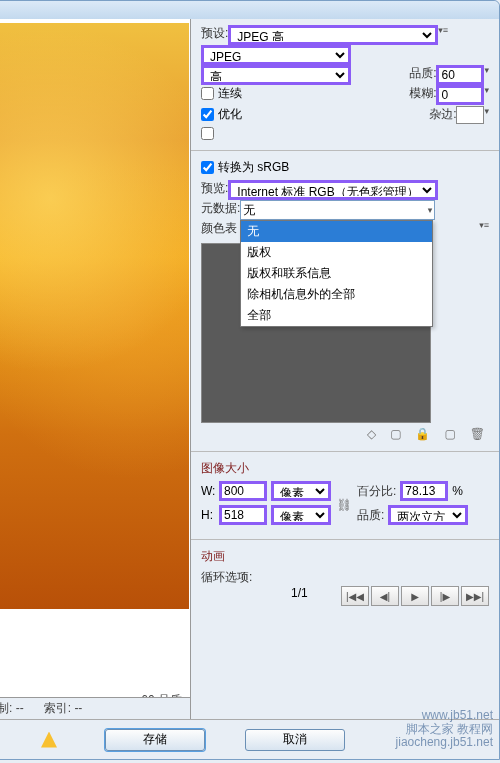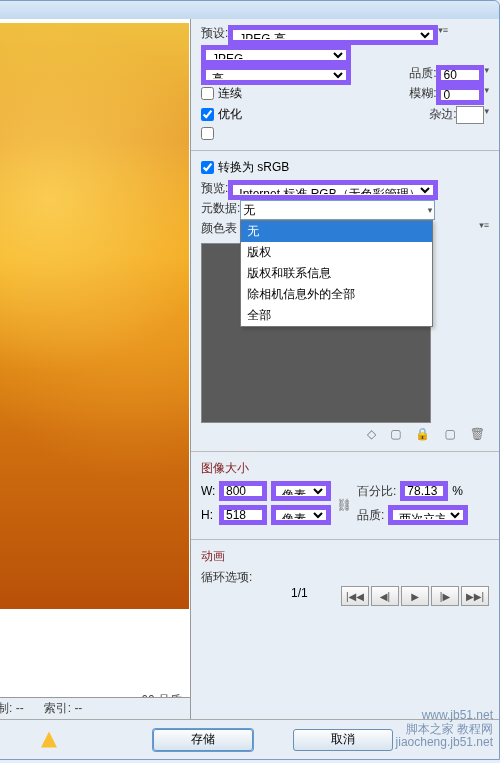--- a/index.html
+++ b/index.html
@@ -8,21 +8,21 @@
 .titlebar { height: 18px; background: linear-gradient(#dbe9f7,#c3d9ee); border-radius: 6px 6px 0 0; }
 .body { display: flex; height: calc(100% - 18px - 40px); }
 .leftcol { width: 200px; background: #fff; border-right: 1px solid #999; padding: 4px 0 0 0; position: relative; }
 .preview { width: 198px; height: 586px; background: linear-gradient(to bottom,#f0c040 0%,#e8a030 20%,#f5b020 40%,#d07010 70%,#b85008 100%); position: relative; overflow: hidden; }
 .preview::before { content:""; position:absolute; inset:0; background: radial-gradient(circle at 30% 30%, rgba(255,220,100,.7), transparent 40%), radial-gradient(circle at 70% 50%, rgba(240,160,40,.6), transparent 50%); }
 .qlabel { position: absolute; bottom: 10px; right: 8px; color: #444; }
 .statusbar { position: absolute; bottom: 0; left: 0; right: 0; height: 22px; border-top: 1px solid #999; background: #e8eef5; display:flex; align-items:center; gap:20px; padding-left:6px; color:#444; }
 .rightcol { flex: 1; background: #e8eef5; padding: 6px 10px 6px 10px; overflow: hidden; }
 .row { display: flex; align-items: flex-start; }
 .lbl { color: #333; white-space: nowrap; }
-select, input[type=text] { border: 5px solid #8b5cf6; background: #fff; height: 20px; padding: 1px 2px; }
+select, input[type=text] { border: 3px solid #8b5cf6; background: #fff; height: 20px; padding: 1px 2px; }
 select.wide { width: 210px; }
 select.med { width: 150px; }
 input.num { width: 48px; }
 .cb { display: flex; align-items: center; gap: 4px; margin-bottom: 4px; }
 .cb input { width: 13px; height: 13px; }
 .sep { border-top: 1px solid #bbb; margin: 10px -10px 8px -10px; }
 .swatchbox { width: 28px; height: 18px; border: 1px solid #888; background: #fff; }
 .menudd { position: relative; display: inline-block; }
 .dd-cur { border:1px solid #7a9fc5; background:#fff; height:20px; width:195px; display:flex; align-items:center; justify-content:space-between; padding:0 2px; }
 .dd-list { position:absolute; top:20px; left:0; width:193px; border:1px solid #777; background:#fff; box-shadow:2px 2px 4px rgba(0,0,0,.2); z-index:10; }
@@ -32,21 +32,21 @@
 .cticons { display:flex; justify-content:flex-end; gap:14px; margin-top:4px; padding-right:4px; }
 .cticons span { color:#777; }
 .sectlbl { margin: 8px 0 4px 0; color:#7f1d1d; }
 .sizerow { display:flex; align-items:center; gap:4px; margin-bottom:4px; }
 .sizerow .t { width: 14px; }
 .link { width:14px; height:34px; display:inline-flex; align-items:center; justify-content:center; color:#666; }
 .playbtns { display:flex; gap:2px; margin-left:auto; }
 .pbtn { width:28px; height:20px; border:1px solid #999; background:linear-gradient(#fdfdfd,#e2e2e2); display:flex; align-items:center; justify-content:center; color:#555; }
 .footer { position:absolute; bottom:0; left:0; right:0; height:40px; border-top:1px solid #aaa; background:#e8eef5; display:flex; align-items:center; gap:40px; padding-left:50px; }
 .btn { width:100px; height:22px; border:1px solid #6a8fb5; background:linear-gradient(#fdfdfd,#d8e4f0); border-radius:3px; }
-.btn.primary { box-shadow:0 0 0 1px #5aa0e0;margin-left:48px; }
+.btn.primary { box-shadow:0 0 0 1px #5aa0e0; }
 .warn { width:16px; height:16px; display:inline-block; background:#f8c030; clip-path:polygon(50% 0,100% 100%,0 100%); margin-right:8px; }
 .watermark { position:absolute; right:6px; bottom:10px; color:rgba(50,90,140,.6); font-size:11px; text-align:right; line-height:1.1; }
 .tri { font-size:9px; color:#555; }
 .arrow { font-size:10px; }
 </style>
 </head>
 <body>
 
 <div class="win">
   <div class="titlebar"></div>

